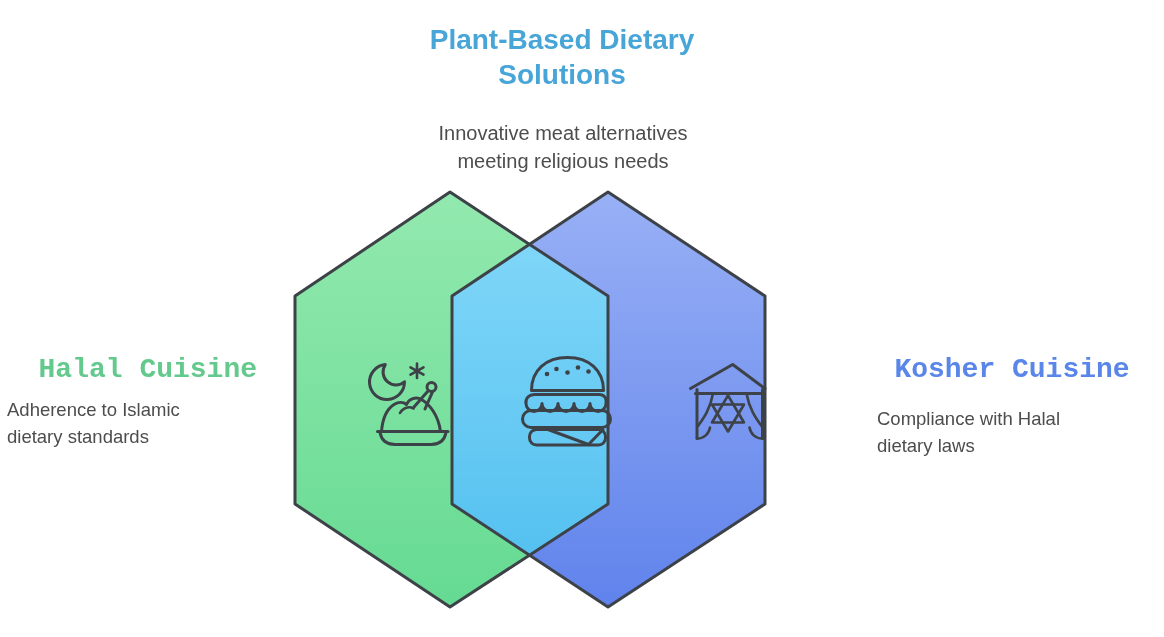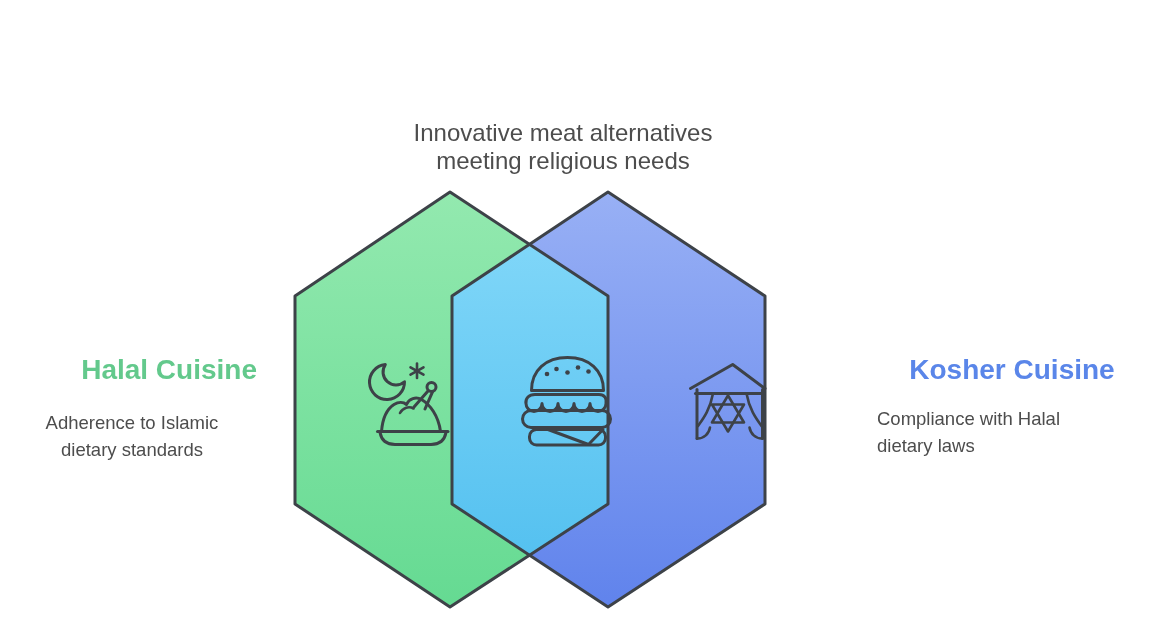--- a/index.html
+++ b/index.html
@@ -14,36 +14,37 @@
   .center-title{
     left:342px;top:22px;width:440px;
     text-align:center;
     font-size:28px;line-height:35px;font-weight:700;
     color:var(--title-color,#48a5d8);
     white-space:pre-line;
   }
   .center-subtitle{
     left:363px;top:119px;width:400px;
     text-align:center;
-    font-size:24px;line-height:28px;font-weight:400;
+    font-size:20px;line-height:28px;font-weight:400;
     color:var(--body-color,#4d4d4d);
     white-space:pre-line;
   }
   .side-heading{
     font-size:28px;line-height:35px;font-weight:700;
     white-space:pre-line;
+    font-family:Liberation Mono, monospace;
   }
   .halal-heading{left:17px;top:352px;width:240px;text-align:right;color:var(--halal-color,#63c98c);}
   .kosher-heading{left:877px;top:352px;width:270px;text-align:center;color:var(--kosher-color,#5a86e9);}
   .side-desc{
     font-size:18.5px;line-height:27px;font-weight:400;
     color:var(--body-color,#4d4d4d);
     white-space:pre-line;
   }
-  .halal-desc{left:7px;top:409px;width:250px;text-align:center;}
+  .halal-desc{left:7px;top:396px;width:250px;text-align:left;}
   .kosher-desc{left:877px;top:405px;width:280px;text-align:left;}
   svg .hex-green{fill:url(#gradGreen);}
   svg .hex-blue{fill:url(#gradBlue);}
   svg .hex-overlap{fill:url(#gradOverlap);}
   svg .outline{fill:none;stroke:var(--outline-color,#3d4248);stroke-width:3;stroke-linejoin:round;}
   svg .icon{fill:none;stroke:var(--outline-color,#3d4248);stroke-width:3;stroke-linecap:round;stroke-linejoin:round;}
   svg .icon-thin{fill:none;stroke:var(--outline-color,#3d4248);stroke-width:2.6;stroke-linecap:round;stroke-linejoin:round;}
   svg .dot{fill:var(--outline-color,#3d4248);stroke:none;}
   stop.green-top{stop-color:var(--green-top,#93e9af);}
   stop.green-bottom{stop-color:var(--green-bottom,#65da92);}
@@ -118,20 +119,22 @@
       <path class="icon-thin" d="M697,438.5 C704,438.8 709,433.5 710,427.5"></path>
       <path class="icon-thin" d="M746.5,393.5 C749.5,410 756.5,419 761.5,426"></path>
       <path class="icon-thin" d="M762.5,438.5 C755.5,438.8 750.5,433.5 749.5,427.5"></path>
       <g>
         <path class="icon-thin" d="M728,395.5 L744,422.5 L712,422.5 Z"></path>
         <path class="icon-thin" d="M728,431.5 L712,404.5 L744,404.5 Z"></path>
       </g>
     </g>
   </svg>
 
+  <div class="abs center-title">Plant-Based Dietary
+Solutions</div>
   <div class="abs center-subtitle">Innovative meat alternatives
 meeting religious needs</div>
 
   <div class="abs side-heading halal-heading">Halal Cuisine</div>
   <div class="abs side-desc halal-desc">Adherence to Islamic
 dietary standards</div>
 
   <div class="abs side-heading kosher-heading">Kosher Cuisine</div>
   <div class="abs side-desc kosher-desc">Compliance with Halal
 dietary laws</div>

